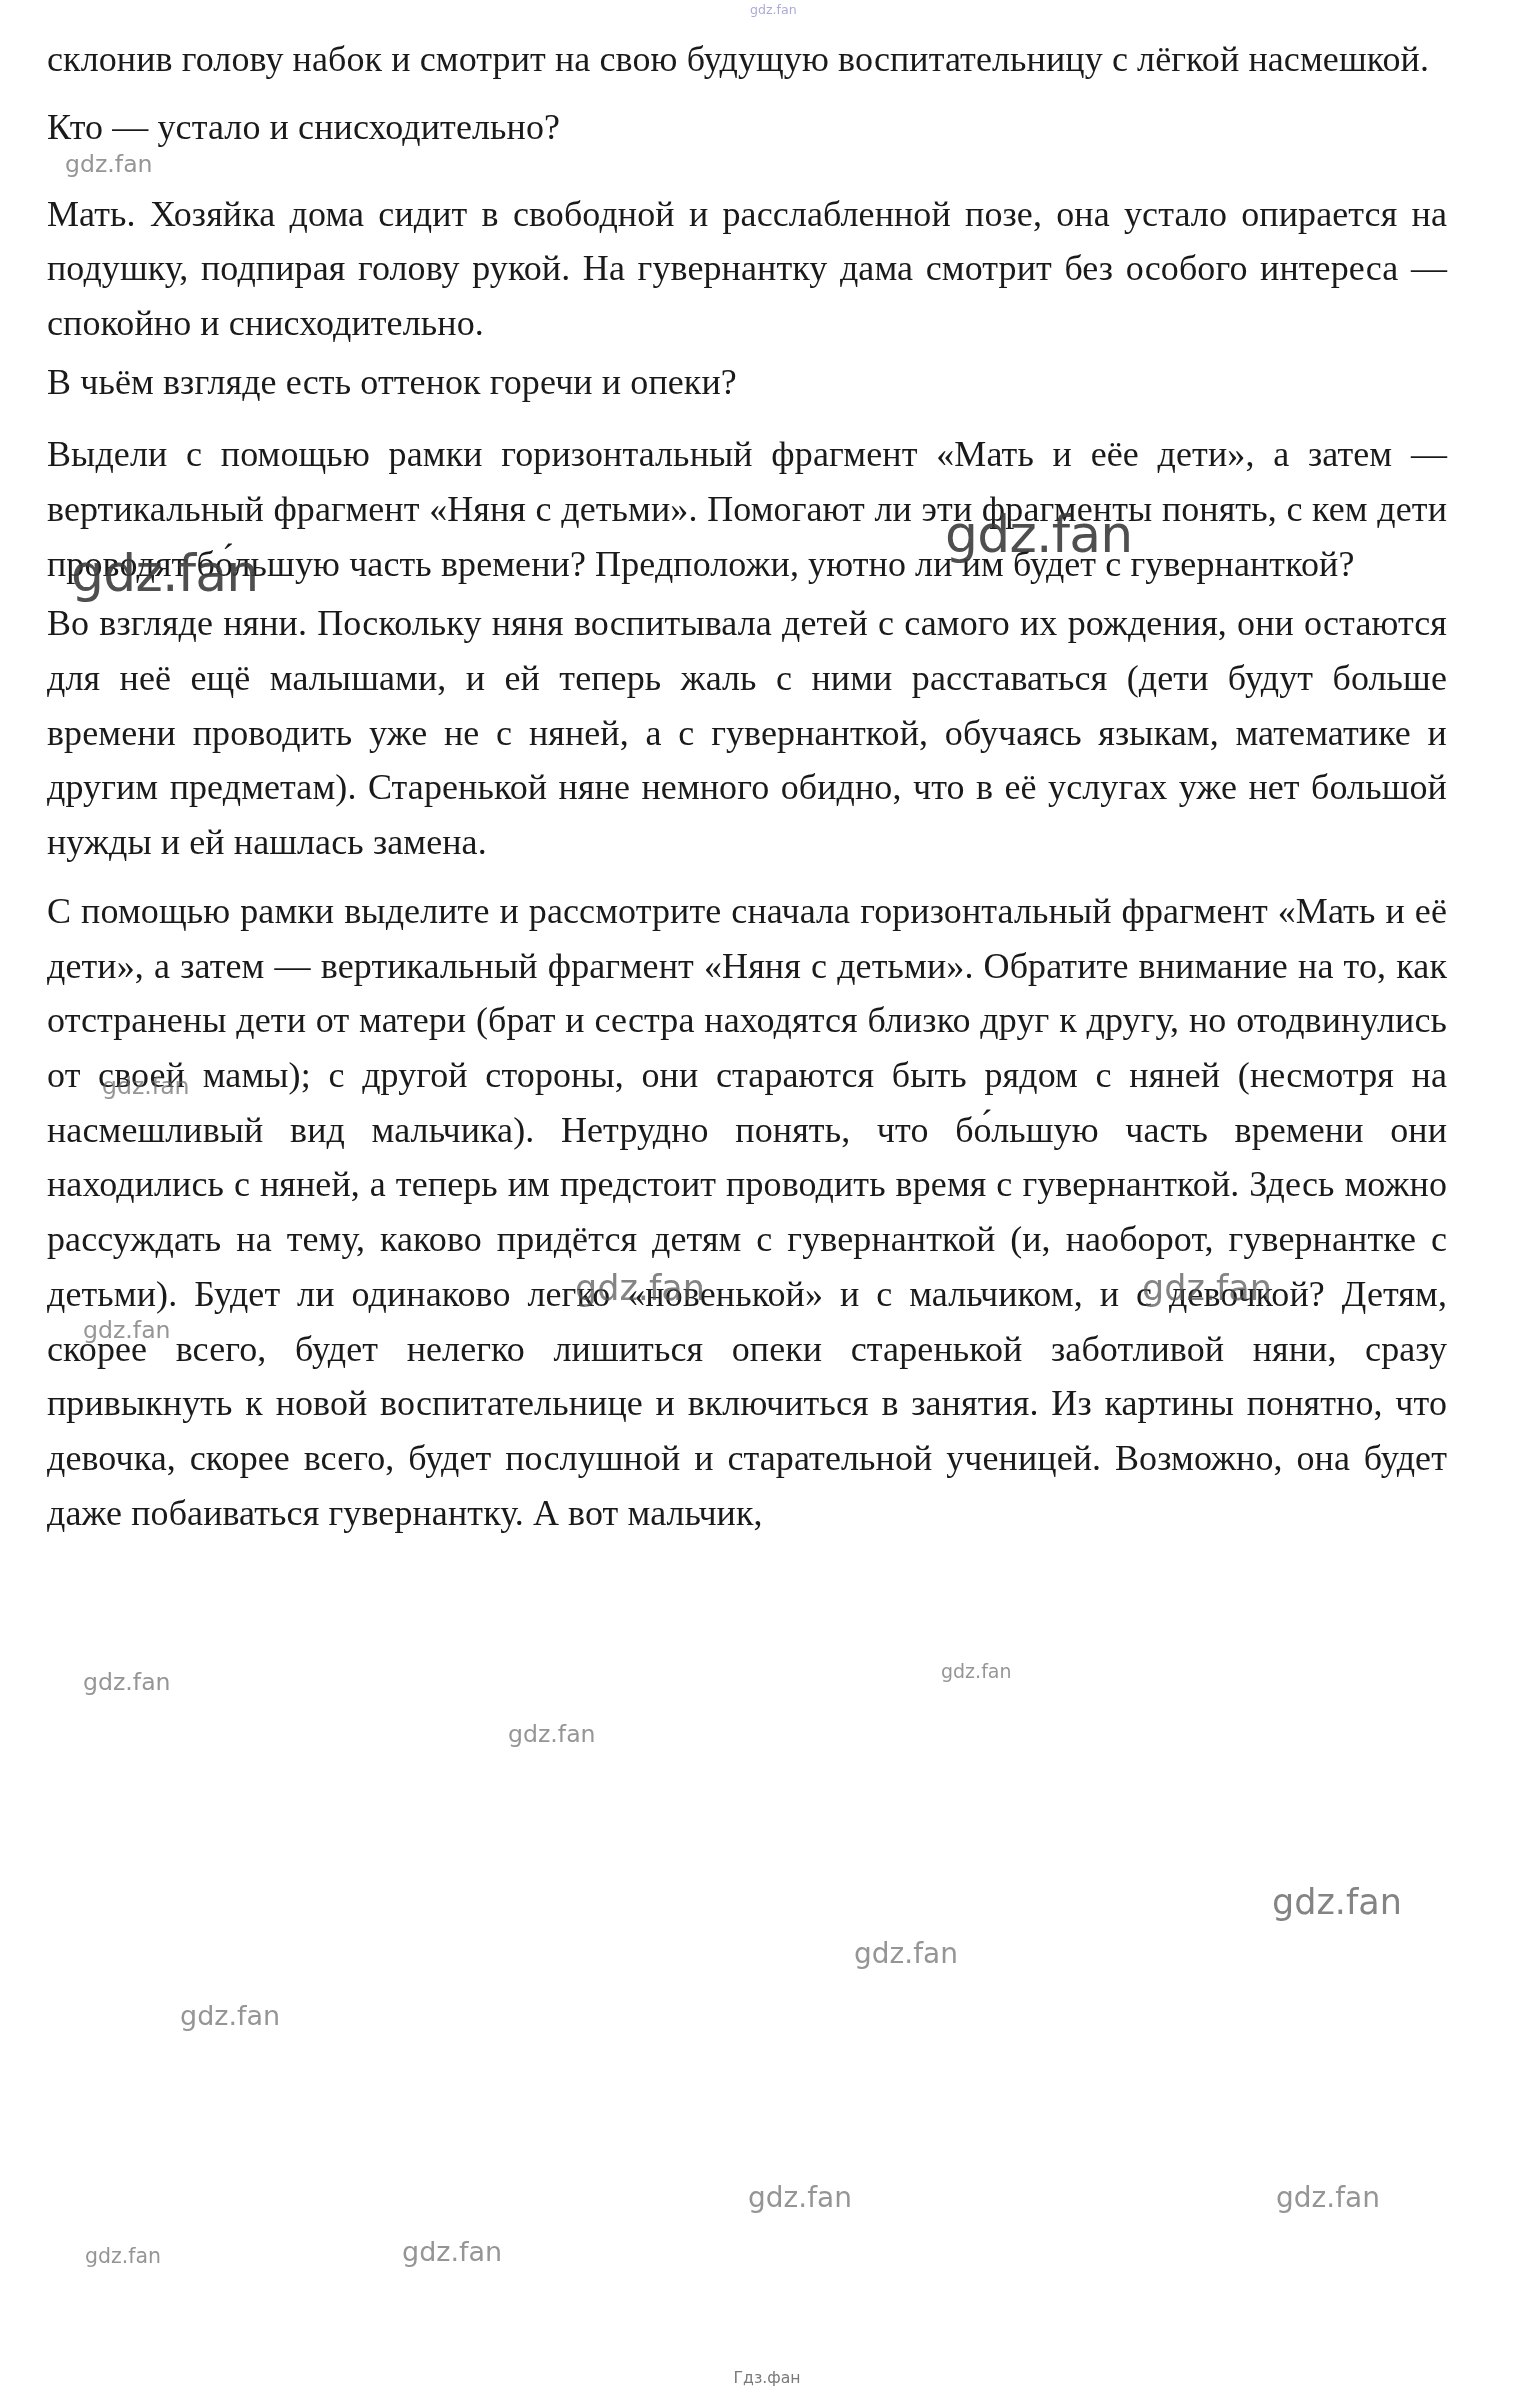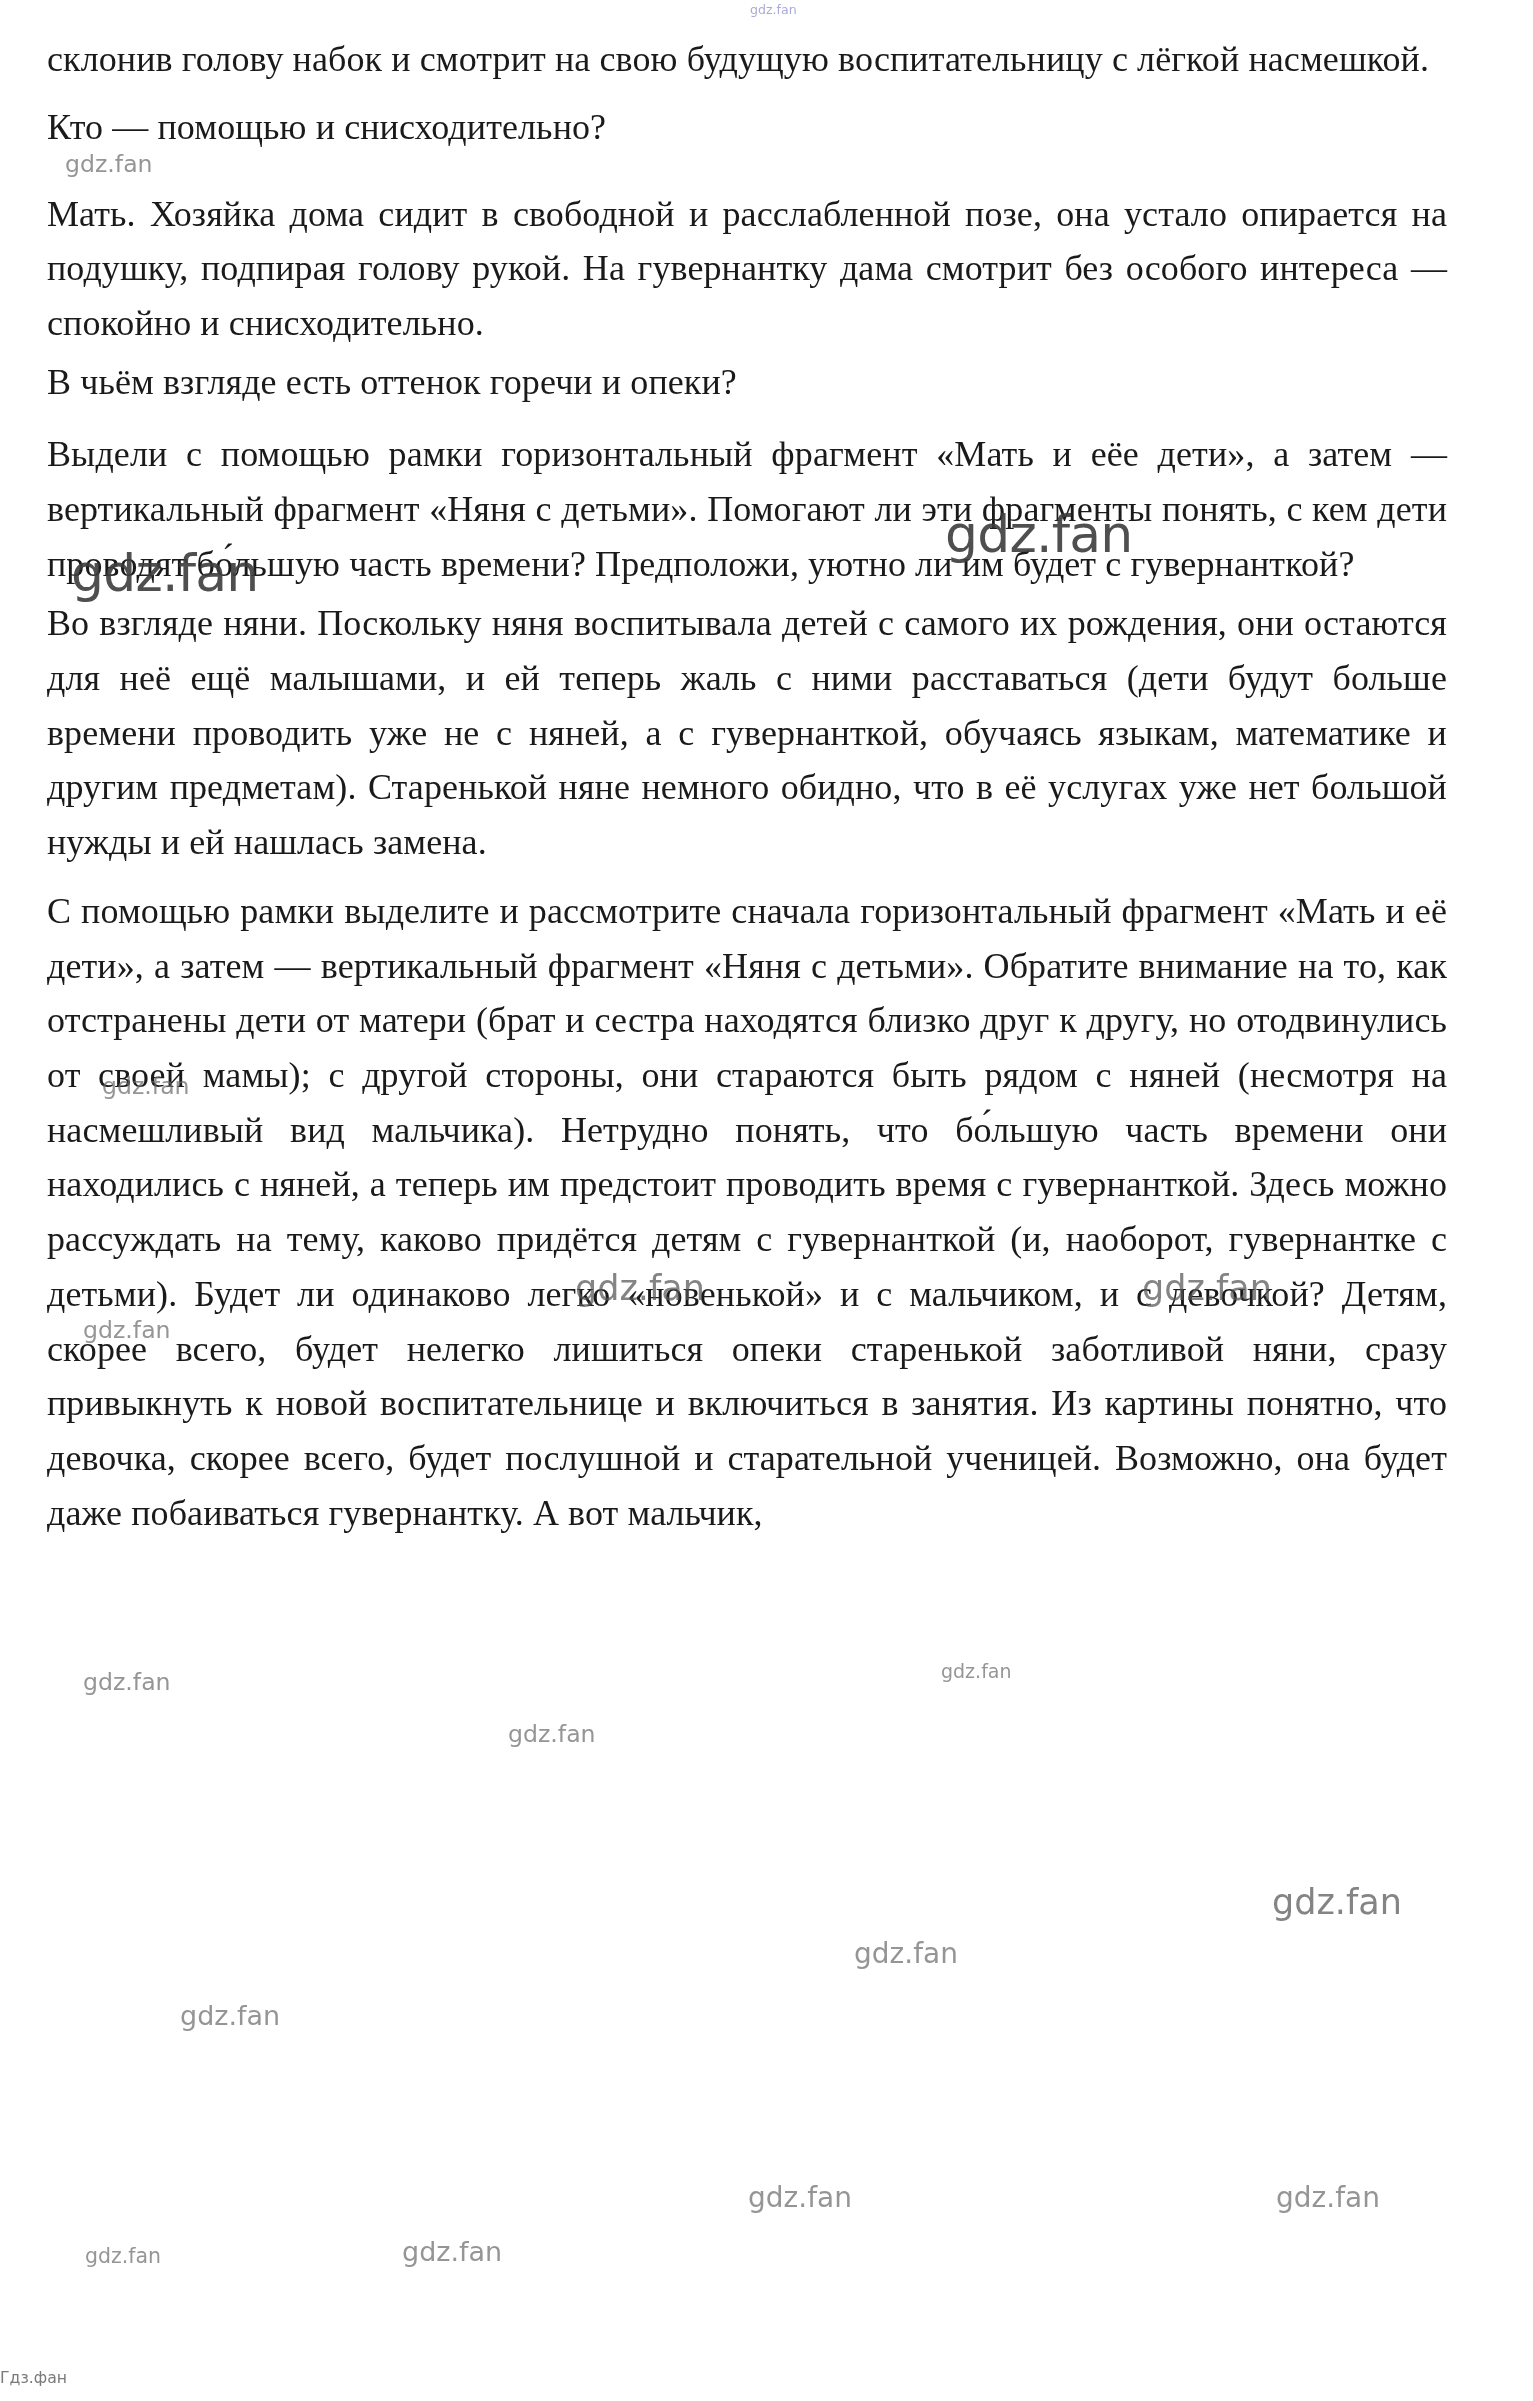--- a/index.html
+++ b/index.html
@@ -48,35 +48,36 @@
   }
   .wm.big { font-size: 52px; letter-spacing: -0.8px; color: #3d3d3d; opacity: 0.9; }
   .wm.med { font-size: 35px; color: #555; }
   .wm.small { font-size: 23.6px; color: #6d6d6d; }
   .wm.tiny { font-size: 12.6px; color: #8a8acd; }
   .footer-wm {
     position: absolute;
     left: 0;
     right: 0;
     bottom: 14px;
+    text-align: center;
     font-family: "DejaVu Sans", sans-serif;
     font-size: 15.7px;
     color: #7a7a7a;
   }
 </style>
 </head>
 <body>
 
 <div class="page">
 
   <div class="wm tiny" style="left: 750px; top: 1.6px;">gdz.fan</div>
 
   <p class="para">склонив голову набок и смотрит на свою будущую воспитательницу с лёгкой насмешкой.</p>
   <div class="gap-lg"></div>
-  <p class="para tight">Кто — помощью и снисходительно?</p>
+  <p class="para tight">Кто — устало и снисходительно?</p>
   <div class="gap-md"></div>
   <p class="para">Мать. Хозяйка дома сидит в свободной и расслабленной позе, она устало опирается на подушку, подпирая голову рукой. На гувернантку дама смотрит без особого интереса — спокойно и снисходительно.</p>
   <p class="para tight">В чьём взгляде есть оттенок горечи и опеки?</p>
   <div class="gap-sm"></div>
   <p class="para">Выдели с помощью рамки горизонтальный фрагмент «Мать и еёе дети», а затем — вертикальный фрагмент «Няня с детьми». Помогают ли эти фрагменты понять, с кем дети проводят бо́льшую часть времени? Предположи, уютно ли им будет с гувернанткой?</p>
   <p class="para">Во взгляде няни. Поскольку няня воспитывала детей с самого их рождения, они остаются для неё ещё малышами, и ей теперь жаль с ними расставаться (дети будут больше времени проводить уже не с няней, а с гувернанткой, обучаясь языкам, математике и другим предметам). Старенькой няне немного обидно, что в её услугах уже нет большой нужды и ей нашлась замена.</p>
   <div class="gap-lg"></div>
   <p class="para">С помощью рамки выделите и рассмотрите сначала горизонтальный фрагмент «Мать и её дети», а затем — вертикальный фрагмент «Няня с детьми». Обратите внимание на то, как отстранены дети от матери (брат и сестра находятся близко друг к другу, но отодвинулись от своей мамы); с другой стороны, они стараются быть рядом с няней (несмотря на насмешливый вид мальчика). Нетрудно понять, что бо́льшую часть времени они находились с няней, а теперь им предстоит проводить время с гувернанткой. Здесь можно рассуждать на тему, каково придётся детям с гувернанткой (и, наоборот, гувернантке с детьми). Будет ли одинаково легко «новенькой» и с мальчиком, и с девочкой? Детям, скорее всего, будет нелегко лишиться опеки старенькой заботливой няни, сразу привыкнуть к новой воспитательнице и включиться в занятия. Из картины понятно, что девочка, скорее всего, будет послушной и старательной ученицей. Возможно, она будет даже побаиваться гувернантку. А вот мальчик,</p>
 
   <div class="wm small" style="left: 65px; top: 150px;">gdz.fan</div>

